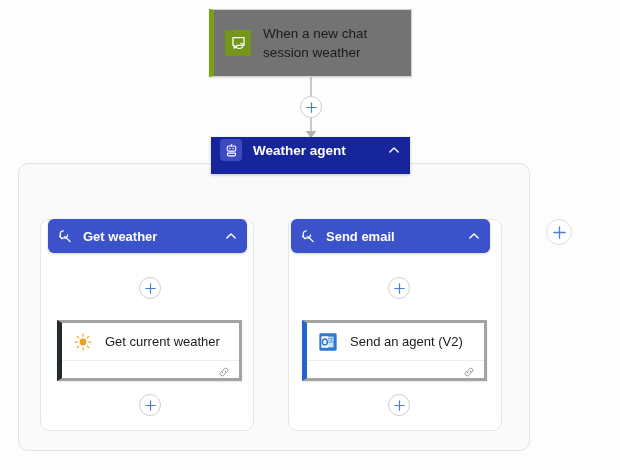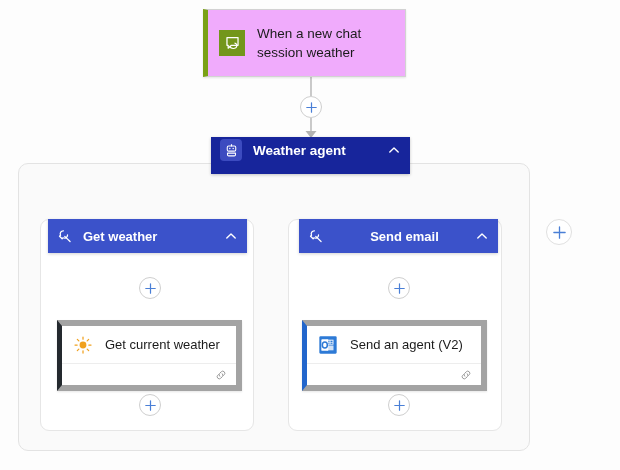--- a/index.html
+++ b/index.html
@@ -29,25 +29,25 @@
   }
 
   
   .node {
     position: absolute;
     box-sizing: border-box;
   }
 
   
   .trigger {
-    left: 203px;
+    left: 209px;
     top: 9px;
     width: 203px;
     height: 68px;
-    background: #f0abfc;
+    background: #737373;
     border: 1px solid #d2d2d2;
     border-left: 5px solid #7aa116;
     display: flex;
     align-items: center;
     padding-left: 11px;
     box-shadow: 0 1px 2px rgba(0,0,0,0.10);
   }
   .trigger-icon {
     width: 26px;
     height: 26px;
@@ -122,39 +122,40 @@
   
   .tool-bar {
     top: 219px;
     width: 199px;
     height: 34px;
     background: #3b52ca;
     display: flex;
     align-items: center;
     padding: 0 9px;
     box-shadow: 0 1px 3px rgba(0,0,0,0.18);
+    border-radius: 6px;
   }
   .tool-bar.left  { left: 48px; }
-  .tool-bar.right { left: 299px; text-align: center; }
+  .tool-bar.right { left: 291px; }
   .tool-label {
     margin-left: 10px;
     font-size: 13px;
     font-weight: bold;
     color: #ffffff;
     flex: 1 1 auto;
     white-space: nowrap;
   }
 
   
   .action-card {
     top: 320px;
     width: 185px;
-    height: 71px;
+    height: 61px;
     background: #ffffff;
-    border: 6px solid #a3a3a3;
+    border: 3px solid #a3a3a3;
     box-shadow: 0 1px 2px rgba(0,0,0,0.10);
     box-sizing: border-box;
   }
   .action-card.left  { left: 57px; border-left: 5px solid #24292e; }
   .action-card.right { left: 302px; border-left: 5px solid #2266cc; }
   .action-top {
     height: 38px;
     display: flex;
     align-items: center;
     padding-left: 10px;

